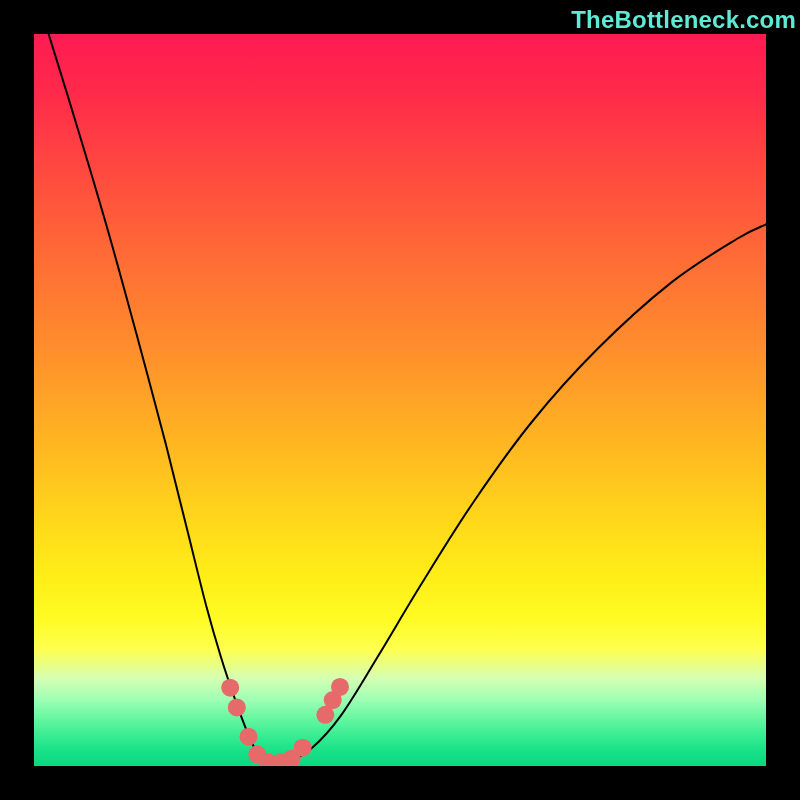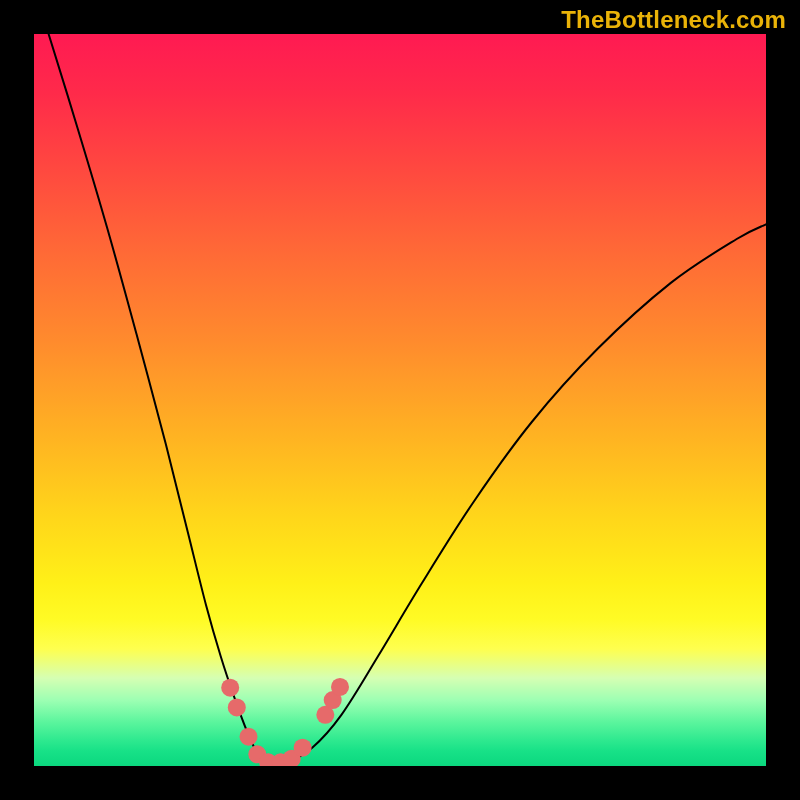--- a/index.html
+++ b/index.html
@@ -12,22 +12,22 @@
   }
   .stage {
     position: relative;
     width: 800px;
     height: 800px;
     background: #000;
   }
   .watermark {
     position: absolute;
     top: 6px;
-    right: 14px;
-    color: #eab308;
+    right: 4px;
+    color: #5eead4;
     font-size: 24px;
     font-weight: 600;
     letter-spacing: 0.2px;
     z-index: 5;
     user-select: none;
   }
   .plot {
     position: absolute;
     left: 34px;
     top: 34px;

